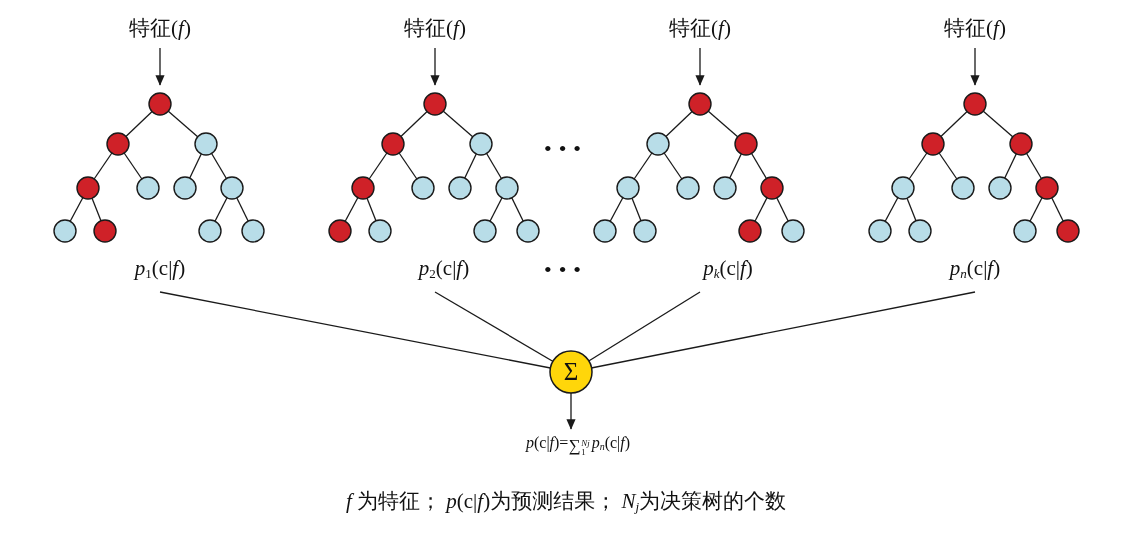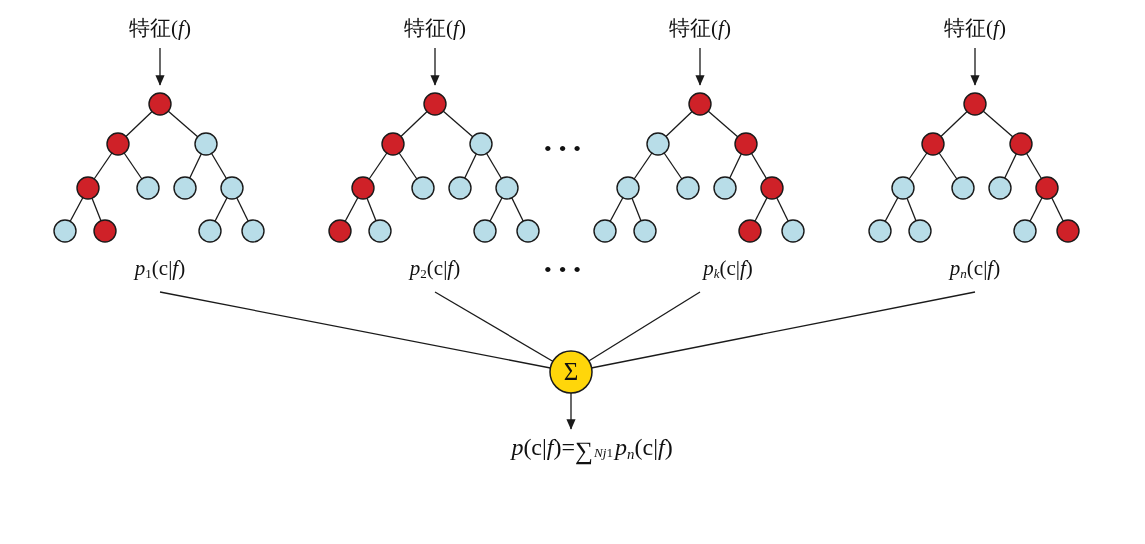--- a/index.html
+++ b/index.html
@@ -6,28 +6,28 @@
   .canvas{position:relative;width:1145px;height:544px;background:#fff;
           font-family:"Liberation Serif",serif;color:#111;overflow:hidden;}
   .canvas svg{position:absolute;left:0;top:0;}
   .lbl{position:absolute;transform:translateX(-50%);white-space:nowrap;}
   .feature-label{top:14px;font-size:21px;}
   .prob-label{top:256px;font-size:21px;text-align:right;}
   .ellipsis{font-size:22px;letter-spacing:7px;}
   .ellipsis-top{top:136px;left:566px;}
   .ellipsis-bottom{top:257px;left:566px;}
   .sum-symbol{top:358px;left:571px;font-size:25px;}
-  .formula{top:434px;left:592px;font-size:24px;}
+  .formula{top:434px;left:578px;font-size:16px;}
   .caption{top:487px;left:566px;font-size:21px;}
   .seg-i{font-style:italic;}
   .seg-sub{font-size:0.62em;vertical-align:-0.25em;}
   .seg-subi{font-size:0.62em;vertical-align:-0.25em;font-style:italic;}
   .bigop{display:inline-flex;align-items:center;vertical-align:-0.18em;}
   .bigop-sym{font-size:1.05em;}
-  .bigop-lims{display:inline-flex;flex-direction:row;justify-content:center;
+  .bigop-lims{display:inline-flex;flex-direction:column;justify-content:center;
               font-size:0.55em;line-height:1.05;margin:4px 2px 0 1px;}
   .bigop-sup{font-style:italic;}
   .bigop-sub{font-style:normal;}
 </style>
 </head>
 <body>
 
 <div class="canvas">
   <svg id="diagram-svg" width="1145" height="544">
     <defs>
@@ -140,28 +140,29 @@
     </svg>
 
   <div class="lbl feature-label" style="left:160px"><span>特征(</span><span class="seg-i">f</span><span>)</span></div>
   <div class="lbl feature-label" style="left:435px"><span>特征(</span><span class="seg-i">f</span><span>)</span></div>
   <div class="lbl feature-label" style="left:700px"><span>特征(</span><span class="seg-i">f</span><span>)</span></div>
   <div class="lbl feature-label" style="left:975px"><span>特征(</span><span class="seg-i">f</span><span>)</span></div>
 
   <div class="lbl ellipsis ellipsis-top">•••</div>
 
   <div class="lbl prob-label" style="left:160px"><span class="seg-i">p</span><span class="seg-sub">1</span><span>(c|</span><span class="seg-i">f</span><span>)</span></div>
-  <div class="lbl prob-label" style="left:435px"><span class="seg-i">p</span><span class="seg-sub">2</span><span>(c|</span><span class="seg-i">f</span><span>)</span></div>
+  <div class="lbl prob-label" style="left:444px"><span class="seg-i">p</span><span class="seg-sub">2</span><span>(c|</span><span class="seg-i">f</span><span>)</span></div>
   <div class="lbl prob-label" style="left:728px"><span class="seg-i">p</span><span class="seg-subi">k</span><span>(c|</span><span class="seg-i">f</span><span>)</span></div>
   <div class="lbl prob-label" style="left:975px"><span class="seg-i">p</span><span class="seg-subi">n</span><span>(c|</span><span class="seg-i">f</span><span>)</span></div>
 
   <div class="lbl ellipsis ellipsis-bottom">•••</div>
 
   <div class="lbl sum-symbol">Σ</div>
 
   <div class="lbl formula"><span class="seg-i">p</span><span>(c|</span><span class="seg-i">f</span><span>)=</span><span class="bigop">
         <span class="bigop-sym">∑</span>
         <span class="bigop-lims">
           <span class="bigop-sup">Nj</span>
           <span class="bigop-sub">1</span>
         </span>
       </span><span class="seg-i">p</span><span class="seg-subi">n</span><span>(c|</span><span class="seg-i">f</span><span>)</span></div>
+  <div class="lbl caption"><span class="seg-i">f </span><span>为特征；  </span><span class="seg-i">p</span><span>(c|</span><span class="seg-i">f</span><span>)为预测结果；  </span><span class="seg-i">N</span><span class="seg-subi">j</span><span>为决策树的个数</span></div>
 </div>
 
 </body></html>

